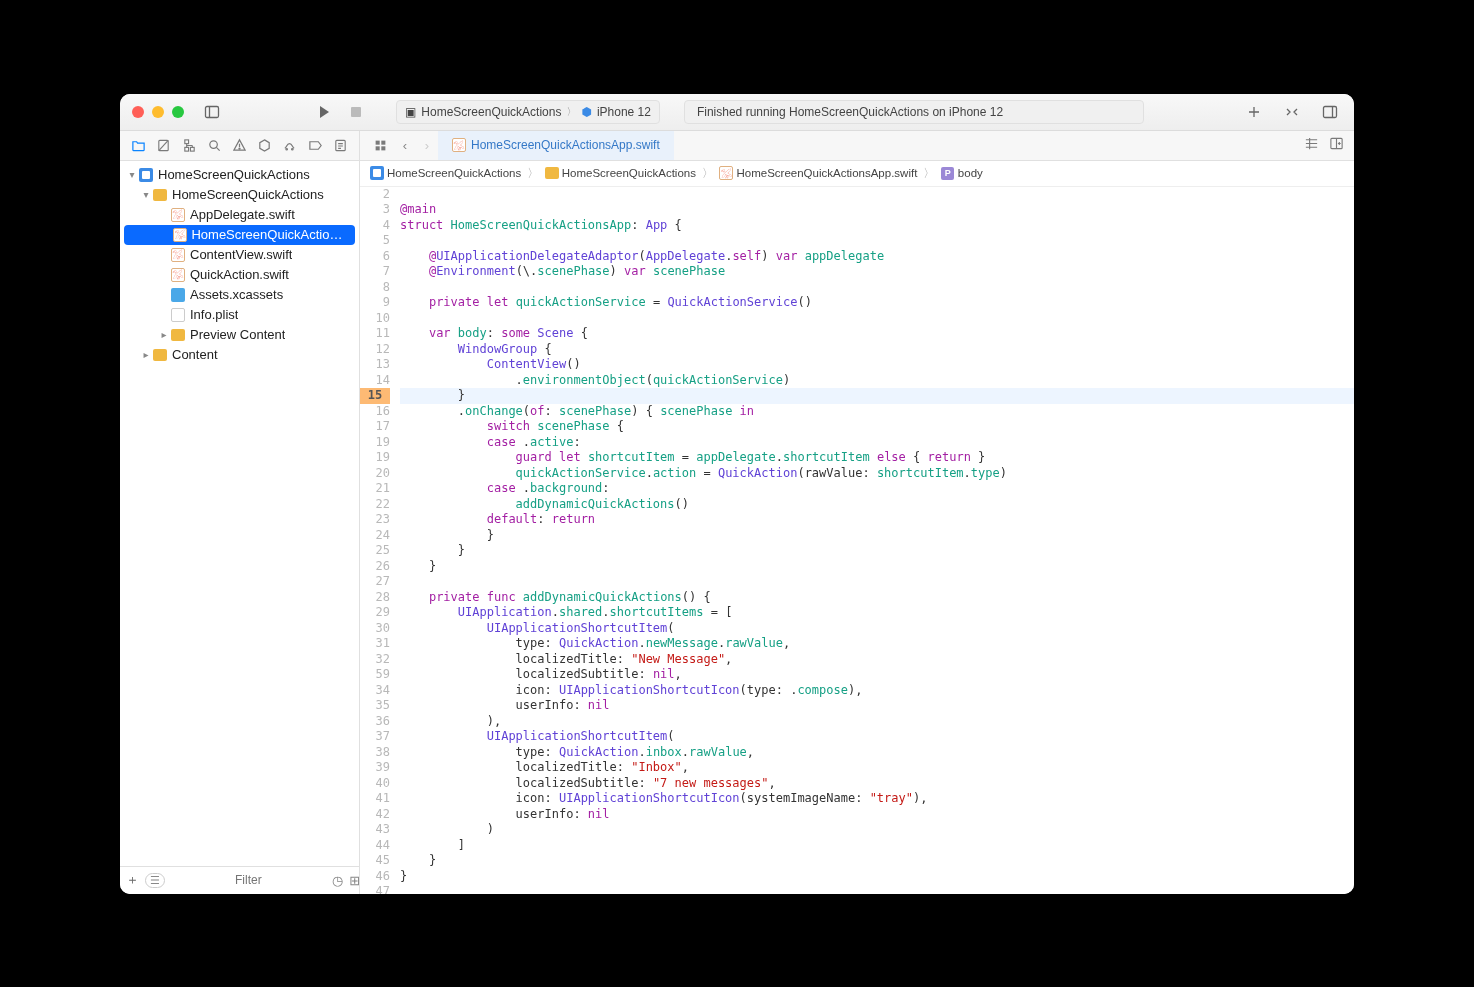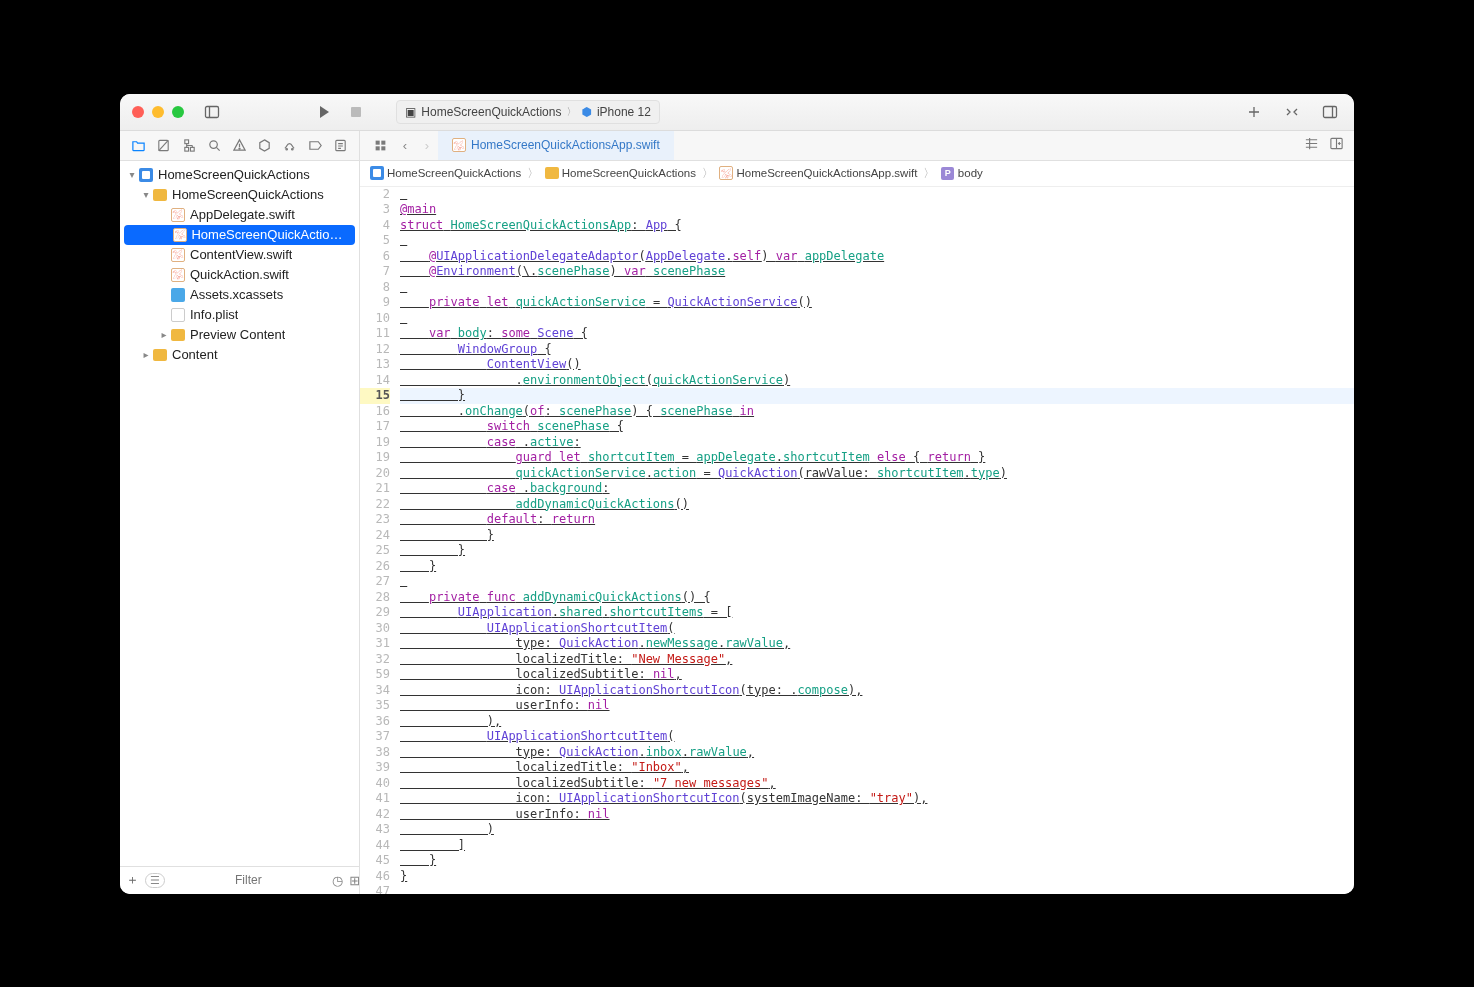--- a/index.html
+++ b/index.html
@@ -182,25 +182,25 @@
   background: #fff;
 }
 .gutter {
   width: 40px;
   text-align: right;
   color: #b8b8b8;
   padding-right: 10px;
   user-select: none;
   background: #fff;
 }
-.codelines { flex: 1; white-space: pre; color: #333; text-decoration: underline; }
+.codelines { flex: 1; white-space: pre; color: #333; }
 .line { height: 15.5px; }
 .line.hl { background: #edf5ff; }
 .gline { height: 15.5px; }
-.gline.hl { background: #fef9c3; font-weight: 600; color: #555; }
+.gline.hl { background: #fdba74; font-weight: 600; color: #555; text-align: center; }
 
 .kw { color: #a31fa3; font-weight: 500; }
 .type { color: #6042d6; }
 .usr { color: #16a085; }
 .prop { color: #16a085; }
 .str { color: #c41a16; }
 
 
 .icon-xcodeproj { width:14px; height:14px; background: #3b8be6; border-radius:2px; position:relative; }
 .icon-xcodeproj::after { content:""; position:absolute; inset:3px; background:#fff; border-radius:1px; }
@@ -244,20 +244,23 @@
     </div>
     <div class="tb-sep"></div>
     <div class="scheme-pill">
       <span>▣</span>
       <span>HomeScreenQuickActions</span>
       <span class="chevron">〉</span>
       <span style="color:#3b8be6">⬢</span>
       <span>iPhone 12</span>
     </div>
     <div style="width:8px"></div>
+    <div class="status-pill">
+      <span>Finished running HomeScreenQuickActions on iPhone 12</span>
+    </div>
     <div class="tb-right">
       <div class="tb-icon">
         <svg viewBox="0 0 16 16" stroke="currentColor" stroke-width="1.3">
             <line x1="8" y1="3" x2="8" y2="13"></line>
             <line x1="3" y1="8" x2="13" y2="8"></line>
           </svg>
       </div>
       <div class="tb-icon">
         <svg viewBox="0 0 16 16" fill="none" stroke="currentColor" stroke-width="1.3">
             <path d="M3 5l3 3-3 3M13 5l-3 3 3 3"></path>

